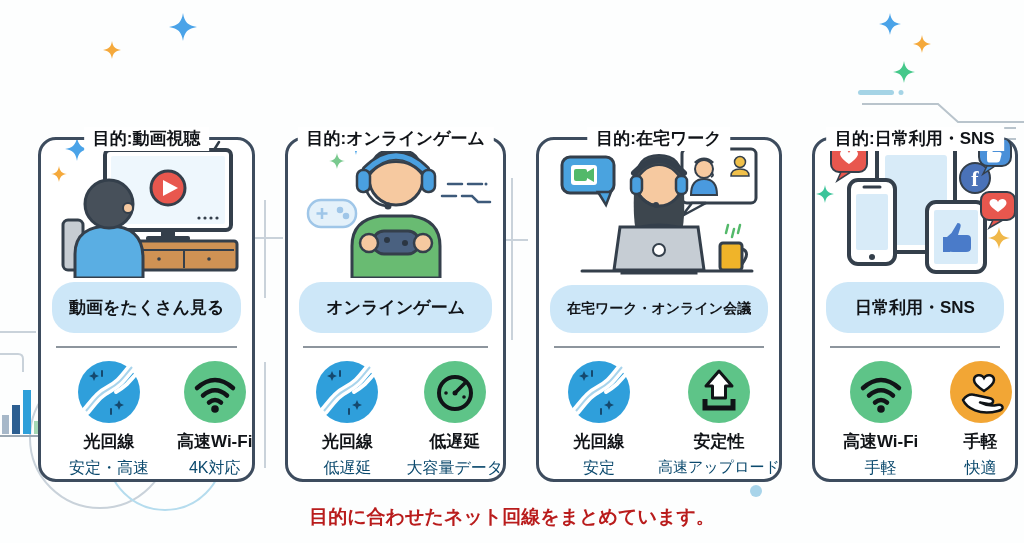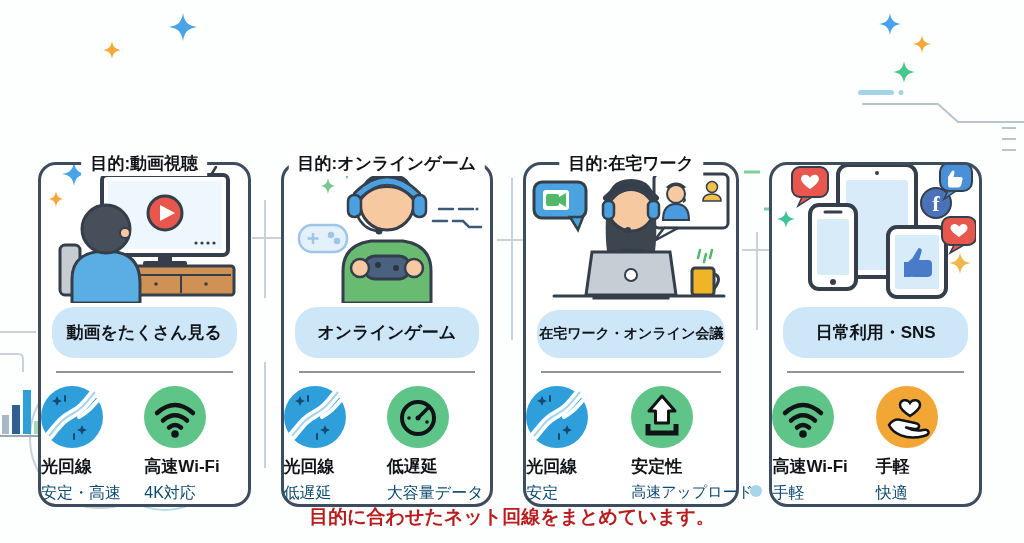--- a/index.html
+++ b/index.html
@@ -1,35 +1,35 @@
 <!DOCTYPE html>
 <html><head>
 <meta charset="utf-8">
 <style>
   html,body{margin:0;padding:0;width:1024px;height:543px;overflow:hidden;
     font-family:"Liberation Sans","DejaVu Sans",sans-serif;background:#fdfefe;}
   .canvas{position:relative;width:1024px;height:543px;}
   .bg-deco{position:absolute;left:0;top:0;width:1024px;height:543px;z-index:0;}
   .main-title{position:absolute;top:26px;left:0;width:100%;text-align:center;
     font-size:38px;font-weight:900;color:#111418;letter-spacing:1px;z-index:2;}
-  .cards{position:absolute;left:38px;top:137px;width:944px;display:flex;gap:30px;z-index:1;margin-top:25px;}
+  .cards{position:absolute;left:38px;top:137px;width:944px;display:flex;gap:30px;z-index:1;}
   .card{position:relative;flex:1;height:345px;background:#ffffff;
     border:3px solid #3d4c5e;border-radius:18px;box-sizing:border-box;
     display:flex;flex-direction:column;}
   .card-header{position:absolute;top:-13px;left:50%;transform:translateX(-50%);
     background:#ffffff;padding:0 9px;font-size:17px;font-weight:800;color:#111418;
     white-space:nowrap;line-height:24px;}
   .illustration{height:152px;display:flex;align-items:flex-end;justify-content:center;overflow:hidden;}
   .illustration svg{display:block;}
   .pill{margin:4px 11px 0;background:#cde7f8;border-radius:22px;text-align:center;
     font-size:17px;font-weight:800;color:#111418;padding:14px 2px;white-space:nowrap;}
   .pill.small{font-size:14px;padding:15px 2px;}
   .divider{border-top:2px solid #8d959d;margin:13px 15px 0;}
   .features{display:flex;flex:1;justify-content:space-evenly;padding-top:13px;}
-  .feature{display:flex;flex-direction:column;width:50%;overflow:visible;}
+  .feature{display:flex;flex-direction:column;align-items:center;width:50%;overflow:visible;padding-left:28px;}
   .circle-icon{width:62px;height:62px;}
   .f-line1{margin-top:7px;font-size:17px;font-weight:800;color:#111418;white-space:nowrap;}
   .f-line2{margin-top:5px;font-size:16px;font-weight:400;color:#0c4a6e;white-space:nowrap;}
   .f-line2.tiny{font-size:15px;}
   .caption{position:absolute;top:504px;left:0;width:100%;text-align:center;
     font-size:19px;font-weight:800;color:#b91c1c;z-index:2;}
 </style>
 </head>
 <body>
 
@@ -306,20 +306,21 @@
             <path d="M31 10 L44 25 L37.5 25 L37.5 37 L24.5 37 L24.5 25 L18 25 Z" fill="#ffffff" stroke="#101417" stroke-width="3" stroke-linejoin="round"></path>
             <path d="M17 38 V47 H45 V38" stroke="#101417" stroke-width="5" fill="none"></path>
           </svg>
           <div class="f-line1">安定性</div>
           <div class="f-line2 tiny">高速アップロード</div>
         </div>
       </div>
     </div>
 
     <div class="card">
+      <div class="card-header">目的:日常利用・SNS</div>
       <div class="illustration">
         <svg width="200" height="150" viewBox="0 0 200 150">
           <g>
             <rect x="16" y="14" width="36" height="30" rx="8" fill="#e8574e" stroke="#343f4b" stroke-width="2"></rect>
             <path d="M34 25 C32 20 25 21 25 26 C25 30 34 36 34 36 C34 36 43 30 43 26 C43 21 36 20 34 25 Z" fill="#ffffff"></path>
             <path d="M26 44 L22 53 L36 44 Z" fill="#e8574e" stroke="#343f4b" stroke-width="1.5"></path>
           </g>
           <path transform="translate(10 66) scale(9)" fill="#3bc49a" d="M0 -1 C0.1 -0.35 0.35 -0.1 1 0 C0.35 0.1 0.1 0.35 0 1 C-0.1 0.35 -0.35 0.1 -1 0 C-0.35 -0.1 -0.1 -0.35 0 -1 Z"></path>
           <g>
             <rect x="62" y="12" width="78" height="112" rx="10" fill="#ffffff" stroke="#343f4b" stroke-width="4"></rect>

